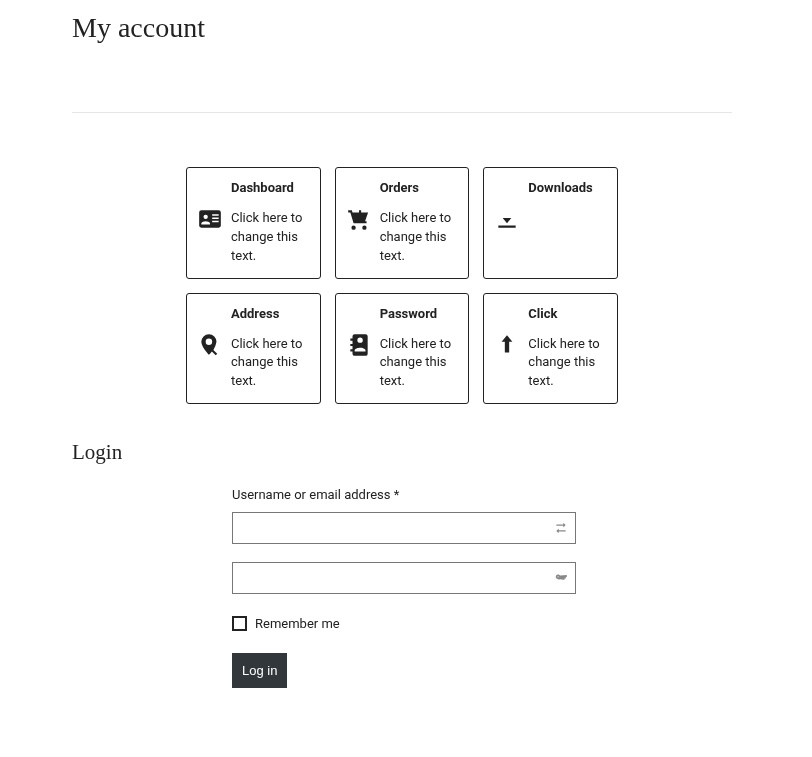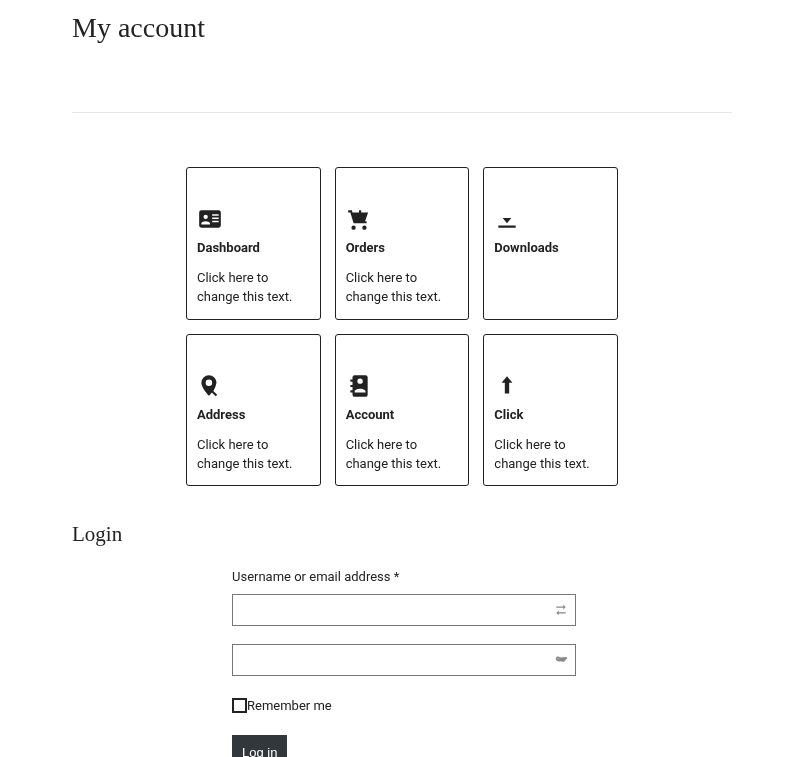--- a/index.html
+++ b/index.html
@@ -30,21 +30,21 @@
       grid-template-columns: repeat(3, 1fr);
       gap: 14px;
       width: 432px;
       margin: 0 auto 36px auto;
     }
     .card {
       border: 1px solid #222;
       border-radius: 3px;
       padding: 12px 10px 12px 10px;
       display: flex;
-      flex-direction: column;
+      flex-direction: row;
       align-items: flex-start;
       gap: 8px;
       color: #222;
       cursor: pointer;
       justify-content: space-between;
     }
     .card-icon {
       width: 26px;
       height: 26px;
       flex-shrink: 0;
@@ -108,21 +108,21 @@
       color: #888;
     }
     .input-icon svg {
       width: 100%;
       height: 100%;
       fill: currentColor;
     }
     .remember-row {
       display: flex;
       align-items: flex-start;
-      gap: 0;
+      gap: 8px;
       margin-top: 4px;
       margin-bottom: 22px;
     }
     .remember-checkbox {
       width: 15px;
       height: 15px;
       border: 2px solid #222;
       background: #fff;
       appearance: none;
       cursor: pointer;
@@ -203,21 +203,21 @@
     </div>
   </div>
 
   <div class="card">
     <span class="card-icon">
       <svg viewBox="0 0 24 24">
           <path d="M18 2H8a2 2 0 0 0-2 2v2H4v2h2v3H4v2h2v3H4v2h2v2a2 2 0 0 0 2 2h10a2 2 0 0 0 2-2V4a2 2 0 0 0-2-2zm-5 3a2.5 2.5 0 1 1 0 5 2.5 2.5 0 0 1 0-5zm5 13H8v-1c0-1.7 3.3-2.5 5-2.5s5 .8 5 2.5v1z"></path>
         </svg>
     </span>
     <div class="card-text">
-      <div class="card-title">Account</div>
+      <div class="card-title">Password</div>
       <div class="card-desc">Click here to change this text.</div>
     </div>
   </div>
 
   <div class="card">
     <span class="card-icon">
       <svg viewBox="0 0 24 24">
           <path d="M12 3l-5 6h3v10h4V9h3z"></path>
         </svg>
     </span>

